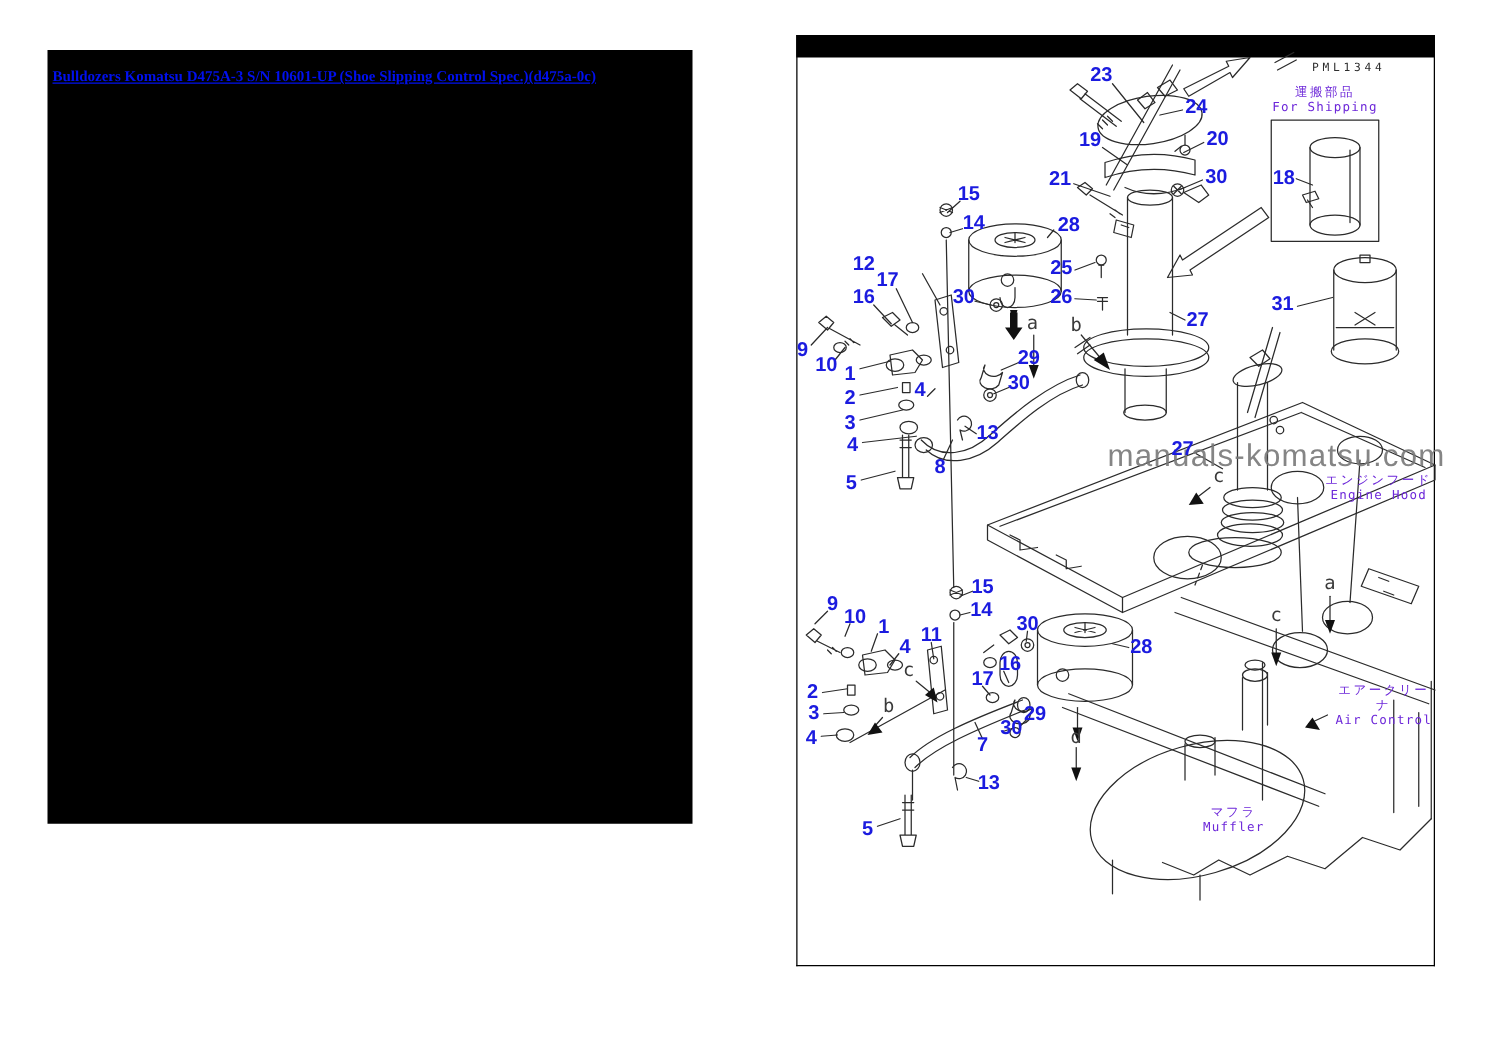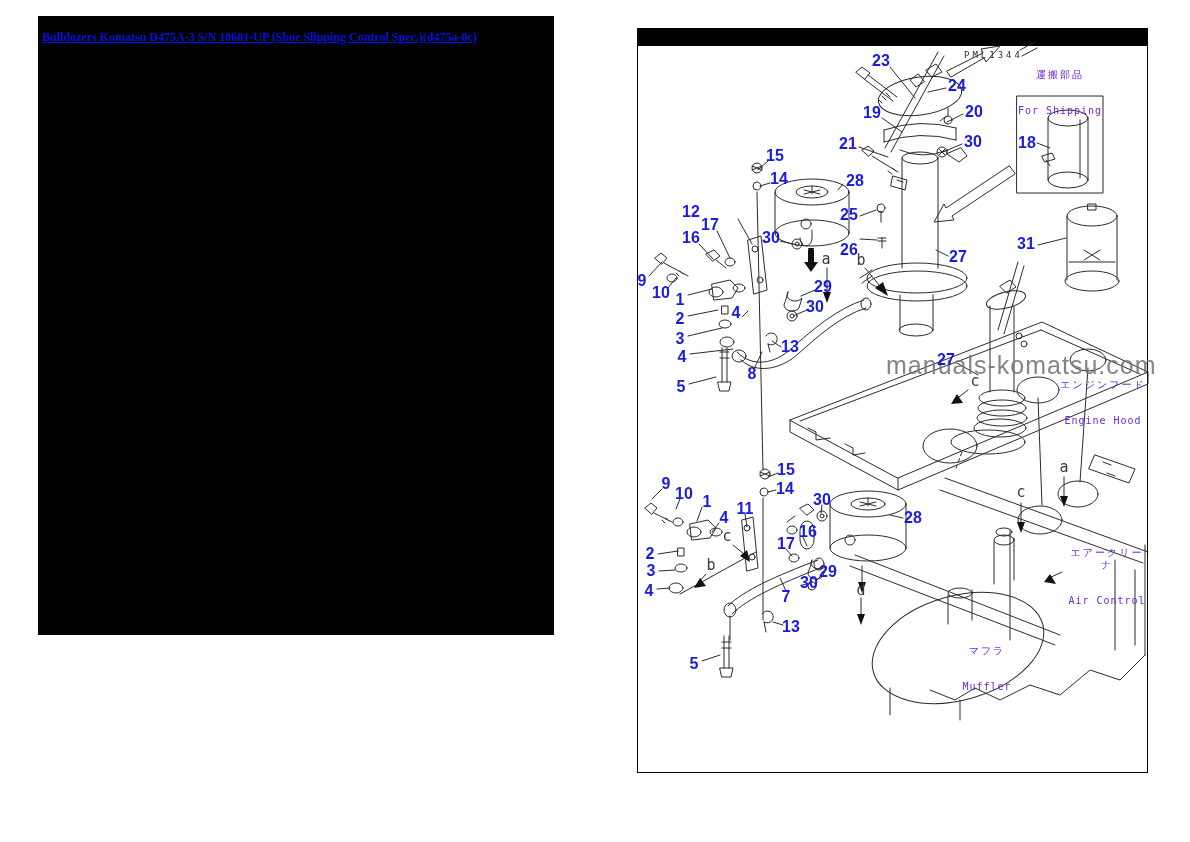--- a/index.html
+++ b/index.html
@@ -1,47 +1,47 @@
 <!DOCTYPE html>
 <html><head>
 <meta charset="utf-8">
 <style>
   html,body{margin:0;padding:0;background:#ffffff;}
   body{width:1190px;height:842px;position:relative;overflow:hidden;
        font-family:"Liberation Sans",sans-serif;}
   .abs{position:absolute;}
 
   
-  #left-panel{left:38px;top:16px;width:516px;height:619px;background:#000;}
+  #left-panel{left:38px;top:40px;width:516px;height:619px;background:#000;}
   #manual-link{left:4px;top:14px;font:bold 12px "Liberation Serif",serif;
        color:var(--link,#0010ee);text-decoration:underline;white-space:nowrap;}
 
   
   #right-panel{left:637px;top:28px;width:511px;height:745px;
        border-left:1px solid #000;border-right:1px solid #000;border-bottom:1px solid #000;
        box-sizing:border-box;background:#fff;}
   #panel-topbar{left:637px;top:28px;width:511px;height:18px;background:#000;}
 
   #artwork{left:0;top:0;width:1190px;height:842px;pointer-events:none;}
 
-  #plate-code{top:50px;left:964px;width:118px;text-align:left;
+  #plate-code{top:50px;left:1020px;width:118px;text-align:center;
       font:9px "DejaVu Sans Mono",monospace;letter-spacing:3px;color:#2e2e2e;}
 
   #watermark{left:886px;top:351px;font:25px "Liberation Sans",sans-serif;
       color:var(--watermark,#787878);letter-spacing:1px;white-space:nowrap;opacity:.9;}
 
   .callout{position:absolute;transform:translate(-50%,-50%);
       font:bold 16px "Liberation Sans",sans-serif;color:var(--callout,#1b1bdf);
       line-height:1;white-space:nowrap;}
   .ref-letter{position:absolute;transform:translate(-50%,-50%);
       font:15px "DejaVu Sans Mono",monospace;color:#3a3a3a;line-height:1;}
 
   .part-label{position:absolute;transform:translate(-50%,0);text-align:center;color:#6d28d9;}
   .part-label .jp{display:block;font:10px "DejaVu Sans",sans-serif;letter-spacing:2px;line-height:12px;}
-  .part-label .en{display:block;font:10px "DejaVu Sans Mono",monospace;line-height:12px;letter-spacing:1px;margin-top:24px;}
+  .part-label .en{display:block;font:10px "DejaVu Sans Mono",monospace;line-height:12px;letter-spacing:1px;}
 </style>
 </head>
 <body style="--callout: #1b1bdf; --link: #0010ee; --watermark: #787878;">
 
 <div id="left-panel" class="abs">
   <a id="manual-link" class="abs" href="#">Bulldozers Komatsu D475A-3 S/N 10601-UP (Shoe Slipping Control Spec.)(d475a-0c)</a>
 </div>
 
 <div id="right-panel" class="abs"></div>
 <div id="panel-topbar" class="abs"></div>
@@ -302,21 +302,21 @@
     <span class="callout" style="left: 881px; top: 61px;">23</span>
     <span class="callout" style="left: 957px; top: 86px;">24</span>
     <span class="callout" style="left: 872px; top: 113px;">19</span>
     <span class="callout" style="left: 974px; top: 112px;">20</span>
     <span class="callout" style="left: 848px; top: 144px;">21</span>
     <span class="callout" style="left: 973px; top: 142px;">30</span>
     <span class="callout" style="left: 775px; top: 156px;">15</span>
     <span class="callout" style="left: 779px; top: 179px;">14</span>
     <span class="callout" style="left: 855px; top: 181px;">28</span>
     <span class="callout" style="left: 849px; top: 215px;">25</span>
-    <span class="callout" style="left: 849px; top: 238px; margin-top: 12px;">26</span>
+    <span class="callout" style="left: 849px; top: 238px;">26</span>
     <span class="callout" style="left: 691px; top: 212px;">12</span>
     <span class="callout" style="left: 710px; top: 225px;">17</span>
     <span class="callout" style="left: 691px; top: 238px;">16</span>
     <span class="callout" style="left: 771px; top: 238px;">30</span>
     <span class="callout" style="left: 958px; top: 257px;">27</span>
     <span class="callout" style="left: 1026px; top: 244px;">31</span>
     <span class="callout" style="left: 1027px; top: 143px;">18</span>
     <span class="callout" style="left: 642px; top: 281px;">9</span>
     <span class="callout" style="left: 661px; top: 293px;">10</span>
     <span class="callout" style="left: 680px; top: 300px;">1</span>

